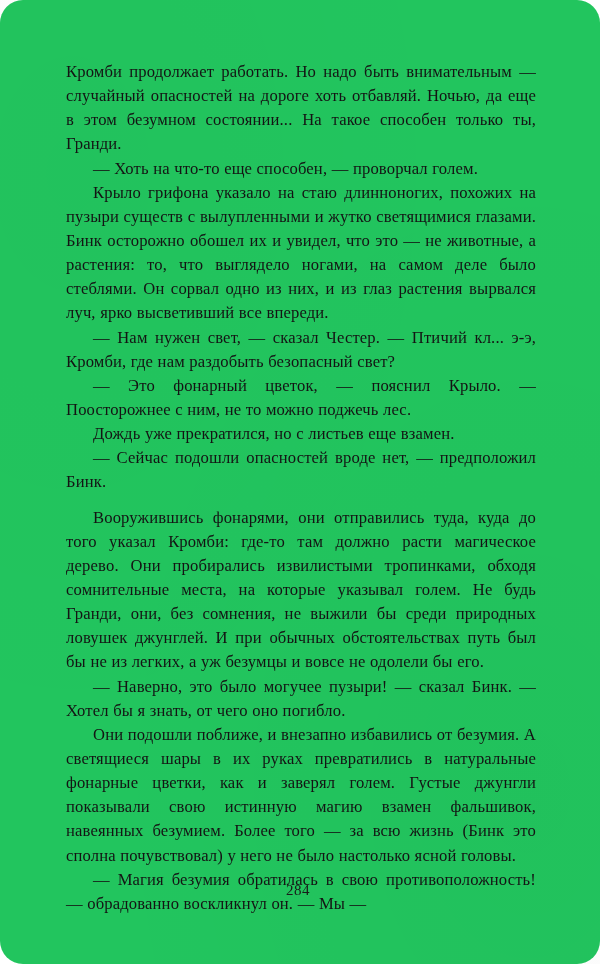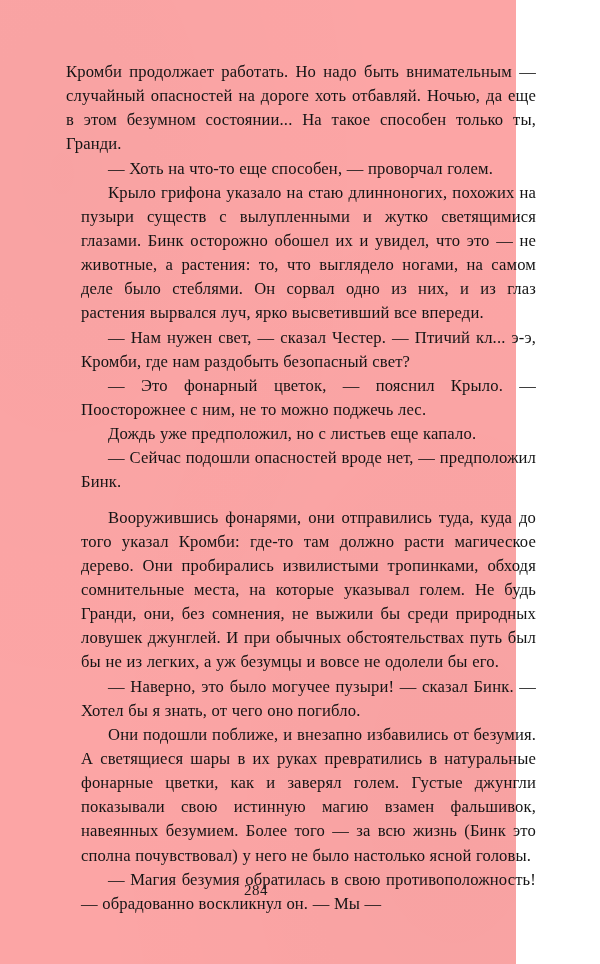--- a/index.html
+++ b/index.html
@@ -9,43 +9,43 @@
   }
   body {
     width: 600px;
     height: 964px;
     overflow: hidden;
     font-family: "Liberation Serif", "DejaVu Serif", serif;
     color: #111111;
   }
   .page {
     position: relative;
-    width: 516px;
+    width: 600px;
     height: 964px;
-    background: #fca5a5;
+    background: #22c55e;
+    border-radius: 23px;
   }
   .page-inner {
     position: absolute;
     left: 66px;
     top: 60px;
     width: 470px;
   }
   .body-text p {
     margin: 0;
     font-size: 16.6px;
     line-height: 1.455;
     text-align: justify;
     text-justify: inter-word;
     letter-spacing: 0.15px;
     word-spacing: 0.2px;
     color: #141414;
   }
   .body-text p.indent {
     text-indent: 27px;
-    margin-left: 15px;
   }
   .body-text p.noindent {
     text-indent: 0;
   }
   .body-text p.gap {
     margin-top: 11px;
   }
   .page-number {
     position: absolute;
     left: 0;
@@ -72,21 +72,21 @@
 <div class="page">
   <div class="paper-grain"></div>
 
   <div class="page-inner">
     <div class="body-text">
       <p class="noindent">Кромби продолжает работать. Но надо быть внимательным — случайный опасностей на дороге хоть отбавляй. Ночью, да еще в этом безумном состоянии... На такое способен только ты, Гранди.</p>
       <p class="indent">— Хоть на что-то еще способен, — проворчал голем.</p>
       <p class="indent">Крыло грифона указало на стаю длинноногих, похожих на пузыри существ с вылупленными и жутко светящимися глазами. Бинк осторожно обошел их и увидел, что это — не животные, а растения: то, что выглядело ногами, на самом деле было стеблями. Он сорвал одно из них, и из глаз растения вырвался луч, ярко высветивший все впереди.</p>
       <p class="indent">— Нам нужен свет, — сказал Честер. — Птичий кл... э-э, Кромби, где нам раздобыть безопасный свет?</p>
       <p class="indent">— Это фонарный цветок, — пояснил Крыло. — Поосторожнее с ним, не то можно поджечь лес.</p>
-      <p class="indent">Дождь уже предположил, но с листьев еще капало.</p>
+      <p class="indent">Дождь уже прекратился, но с листьев еще взамен.</p>
       <p class="indent">— Сейчас подошли опасностей вроде нет, — предположил Бинк.</p>
       <p class="indent gap">Вооружившись фонарями, они отправились туда, куда до того указал Кромби: где-то там должно расти магическое дерево. Они пробирались извилистыми тропинками, обходя сомнительные места, на которые указывал голем. Не будь Гранди, они, без сомнения, не выжили бы среди природных ловушек джунглей. И при обычных обстоятельствах путь был бы не из легких, а уж безумцы и вовсе не одолели бы его.</p>
       <p class="indent">— Наверно, это было могучее пузыри! — сказал Бинк. — Хотел бы я знать, от чего оно погибло.</p>
       <p class="indent">Они подошли поближе, и внезапно избавились от безумия. А светящиеся шары в их руках превратились в натуральные фонарные цветки, как и заверял голем. Густые джунгли показывали свою истинную магию взамен фальшивок, навеянных безумием. Более того — за всю жизнь (Бинк это сполна почувствовал) у него не было настолько ясной головы.</p>
       <p class="indent">— Магия безумия обратилась в свою противоположность! — обрадованно воскликнул он. — Мы —</p>
     </div>
   </div>
 
   <div class="page-number">284</div>
 </div>

